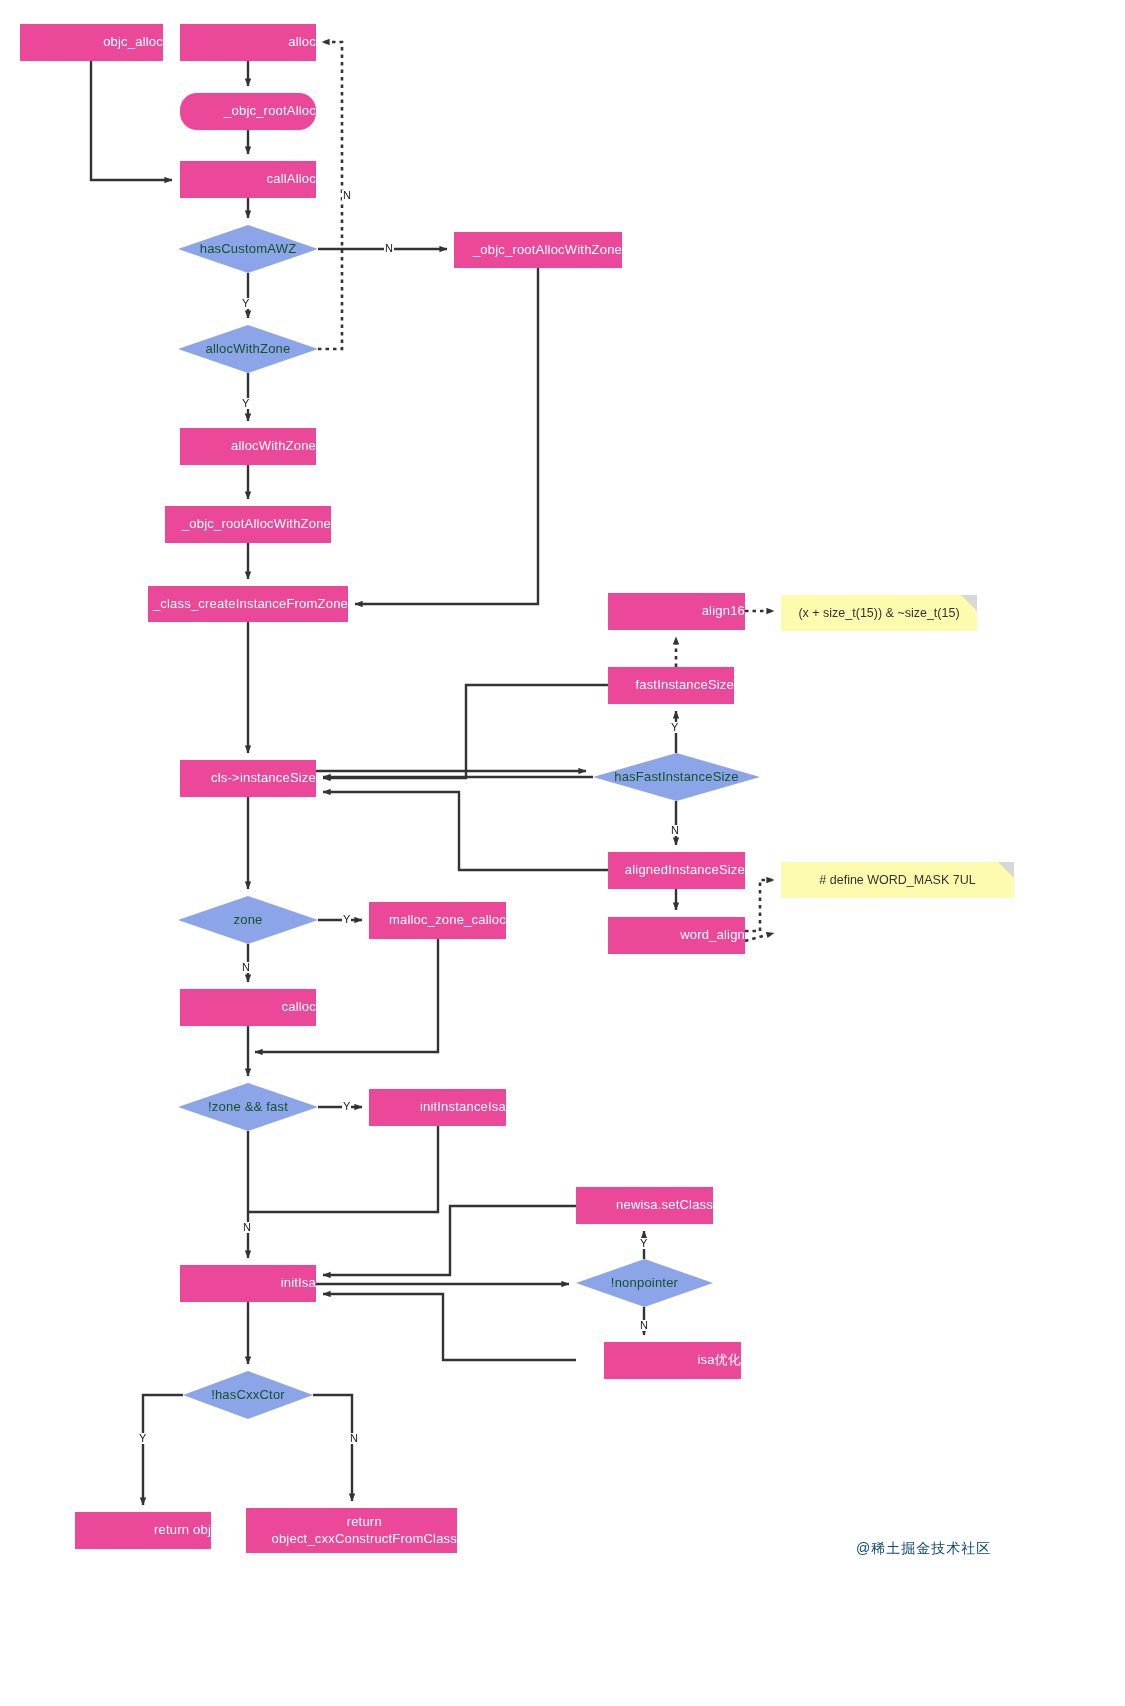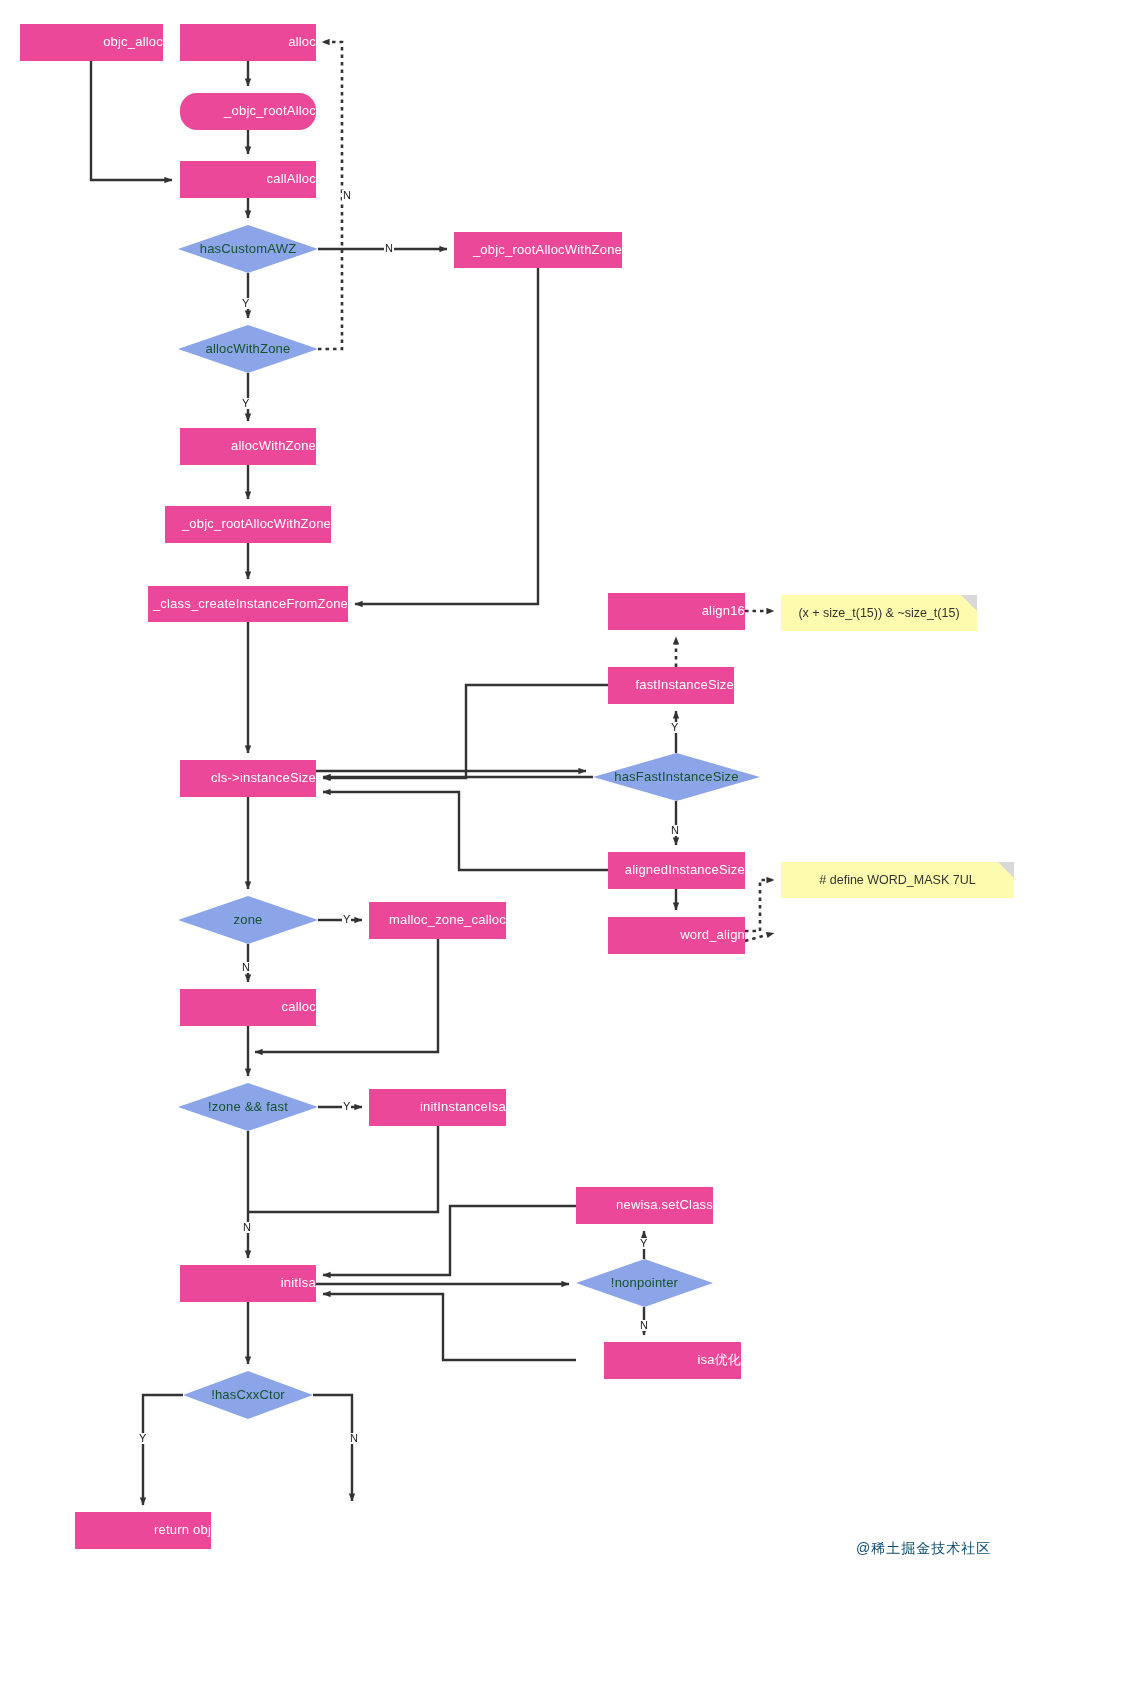--- a/index.html
+++ b/index.html
@@ -211,20 +211,24 @@
     </div>
 
   <div class="node dec" style="left:183px;top:1371px;width:130px;height:48px;">
     <span class="diamond"></span>
     <span class="dlabel">!hasCxxCtor</span>
   </div>
 
   <div class="node proc" style="left:75px;top:1512px;width:136px;height:37px;">
       <span>return obj</span>
     </div>
+  <div class="node proc" style="left:246px;top:1508px;width:211px;height:45px;">
+      <span style="white-space:pre-line;">return
+object_cxxConstructFromClass</span>
+    </div>
 
   <div class="note" style="left:781px;top:595px;width:196px;height:36px;">
     <span class="fold"></span>
     <span>(x + size_t(15)) &amp; ~size_t(15)</span>
   </div>
   <div class="note" style="left:781px;top:862px;width:233px;height:36px;">
     <span class="fold"></span>
     <span># define WORD_MASK 7UL</span>
   </div>
 

